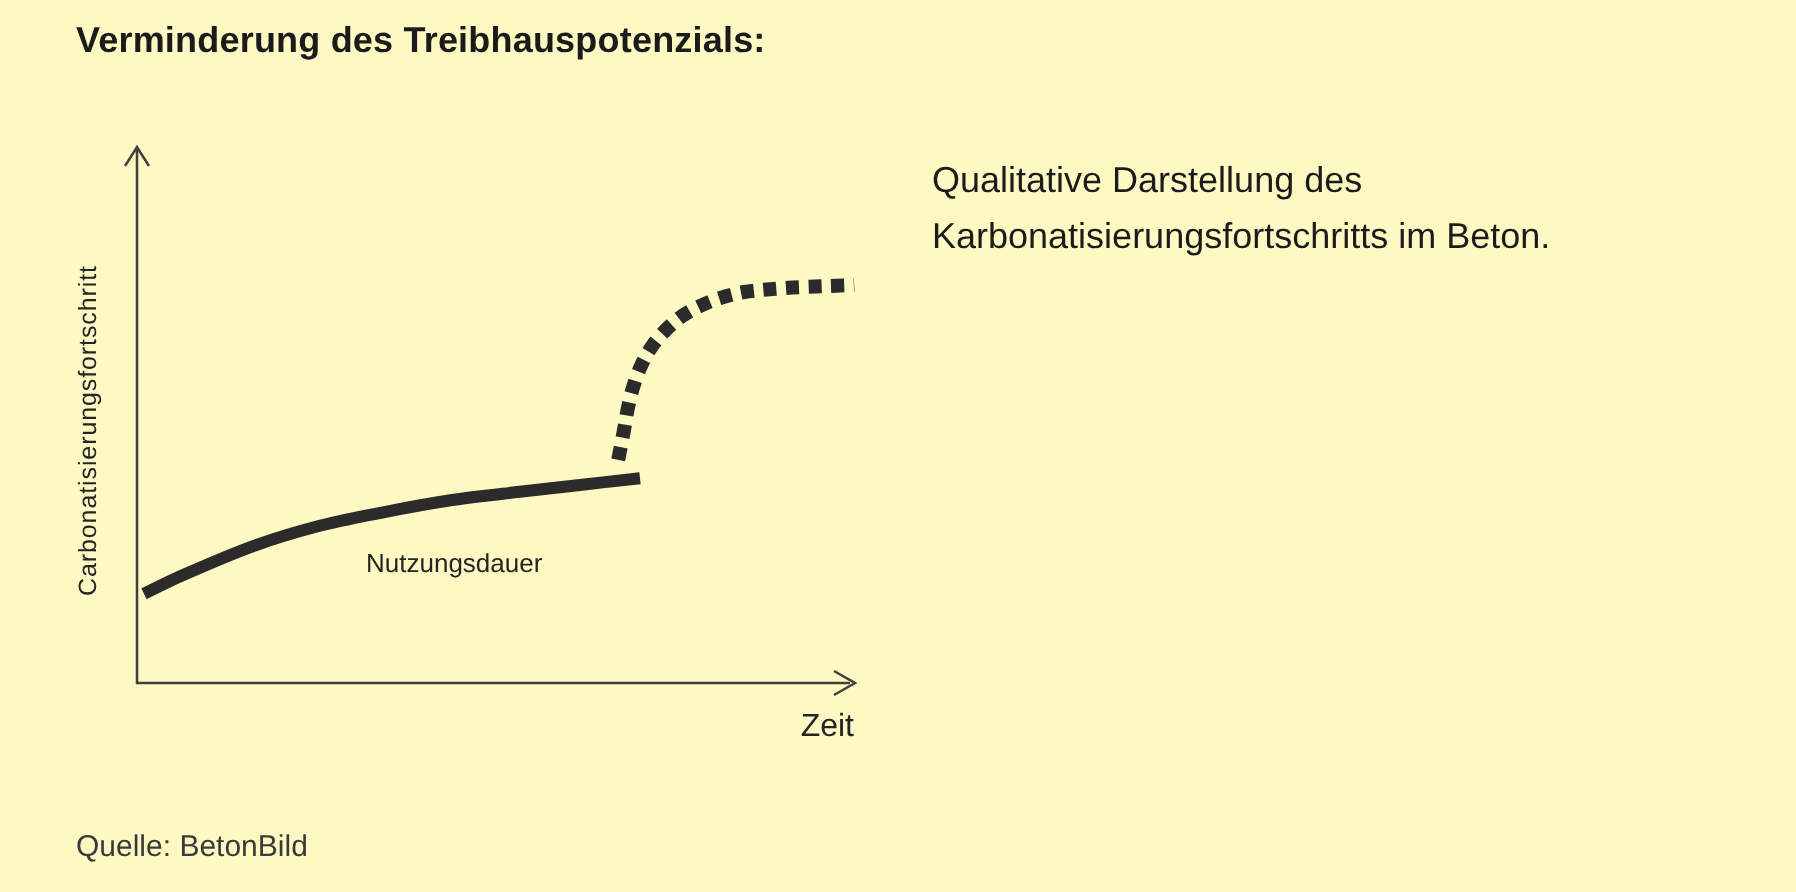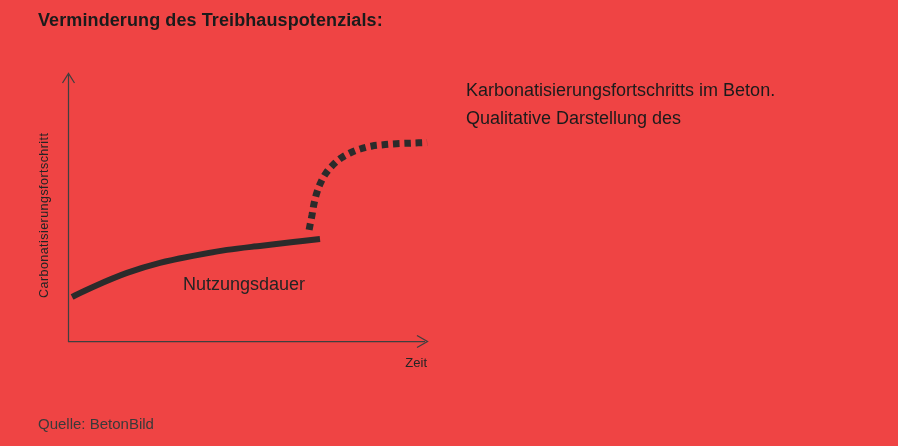--- a/index.html
+++ b/index.html
@@ -1,24 +1,24 @@
 <!DOCTYPE html>
 <html><head>
 <meta charset="utf-8">
 <style>
   html,body{margin:0;padding:0;}
   body{background:#ffffff;font-family:"Liberation Sans",sans-serif;}
-  .page{position:relative;width:898px;height:446px;background:#ef4444;overflow:hidden;color:#1c1c1c;}
+  .page{position:relative;width:898px;height:446px;background:#fef9c3;overflow:hidden;color:#1c1c1c;}
   .title{position:absolute;left:38px;top:10px;font-size:18px;font-weight:bold;letter-spacing:.1px;color:#1b1b1b;margin:0;}
   .caption{position:absolute;left:466px;top:76px;font-size:18px;line-height:28px;font-weight:400;color:#1b1b1b;}
   .caption div{white-space:nowrap;}
   .svg-layer{position:absolute;left:0;top:0;}
   .ylabel{position:absolute;left:37px;top:298px;transform-origin:0 0;transform:rotate(-90deg);font-size:12.5px;letter-spacing:.45px;white-space:nowrap;color:#242424;}
-  .xlabel{position:absolute;left:377px;top:355px;width:50px;text-align:right;font-size:13px;color:#242424;}
-  .ann-solid{position:absolute;left:183px;top:274px;font-size:18px;color:#242424;white-space:nowrap;}
+  .xlabel{position:absolute;left:377px;top:355px;width:50px;text-align:right;font-size:16px;color:#242424;}
+  .ann-solid{position:absolute;left:183px;top:274px;font-size:13px;color:#242424;white-space:nowrap;}
   .ann-dashed{position:absolute;left:347px;top:190px;width:64px;font-size:13px;line-height:18.5px;color:#242424;}
   .source{position:absolute;left:38px;top:415px;font-size:15px;color:#3a3a3a;}
 </style>
 </head>
 <body>
 
 <div class="page">
 
   <h1 class="title">Verminderung des Treibhauspotenzials:</h1>
 
@@ -34,19 +34,19 @@
         <path d="M309.1,229.9 C309.6,227.5 311.1,219.6 312.0,215.1 C312.8,210.6 313.3,206.8 314.2,202.9 C315.0,199.1 315.9,195.4 317.1,191.9 C318.2,188.4 319.5,185.0 321.0,181.9 C322.5,178.7 324.1,175.8 326.1,173.0 C328.1,170.1 330.5,167.4 333.0,164.9 C335.5,162.4 338.1,160.1 340.9,158.1 C343.8,156.2 346.8,154.5 350.0,153.0 C353.2,151.5 356.5,150.1 360.1,149.0 C363.8,147.8 367.9,146.7 372.1,146.0 C376.2,145.3 380.5,145.0 385.1,144.6 C389.8,144.2 395.1,143.8 400.0,143.6 C404.8,143.3 409.5,143.2 414.1,143.0 C418.6,142.8 424.9,142.6 427.1,142.5" fill="none" stroke="#2b2b2b" stroke-linecap="butt" stroke-linejoin="round" stroke-width="7" stroke-dasharray="6.5 4.8"></path>
       </g>
   </svg>
 
   <div class="ylabel">Carbonatisierungsfortschritt</div>
   <div class="xlabel">Zeit</div>
 
   <div class="ann-solid">Nutzungsdauer</div>
 
   <div class="caption">
+    <div>Qualitative Darstellung des</div>
     <div>Karbonatisierungsfortschritts im Beton.</div>
-    <div>Qualitative Darstellung des</div>
   </div>
 
   <div class="source">Quelle: BetonBild</div>
 
 </div>
 
 </body></html>

